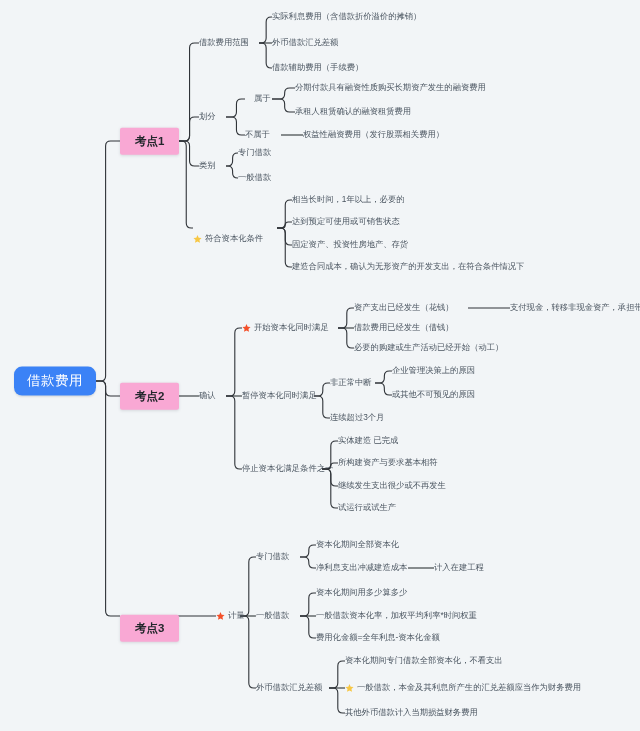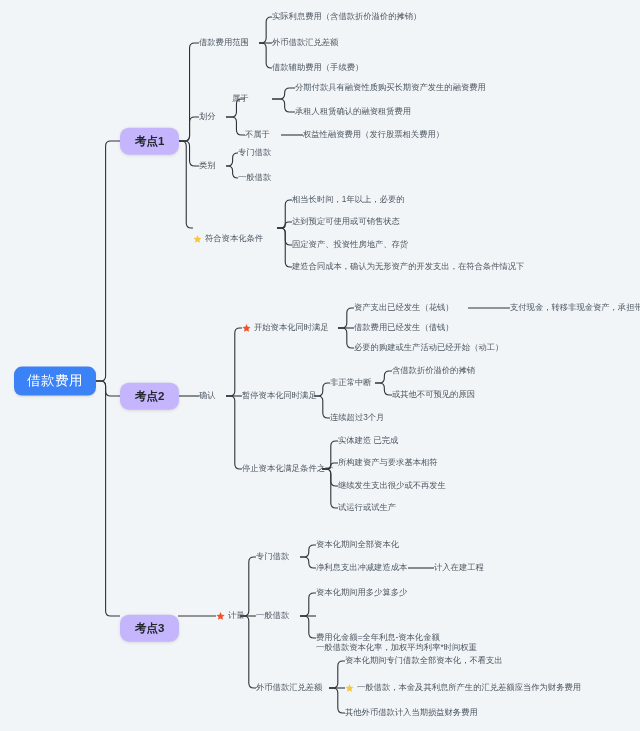--- a/index.html
+++ b/index.html
@@ -30,23 +30,23 @@
     color:#ffffff;
     border-radius:8px;
     padding:7px 13px;
     font-size:13.5px;
     font-weight:500;
     letter-spacing:.5px;
     box-shadow:0 1px 2px rgba(0,0,0,.10);
   }
   
   .n-l1{
-    background:#c4b5fd;
+    background:#f9a8d4;
     color:#23272c;
-    border-radius:9px;
+    border-radius:2px;
     padding:7px 15px;
     font-size:11.5px;
     font-weight:700;
     box-shadow:0 1px 3px rgba(40,50,60,.13);
   }
   
   .n-txt{
     color:#4a5560;
     font-size:8.3px;
     font-weight:400;
@@ -149,21 +149,21 @@
       </div>
       <div class="node n-txt" style="left: 272px; top: 43px;">
         <span class="lbl">外币借款汇兑差额</span>
       </div>
       <div class="node n-txt" style="left: 272px; top: 68px;">
         <span class="lbl">借款辅助费用（手续费）</span>
       </div>
       <div class="node n-txt" style="left: 199px; top: 117px;">
         <span class="lbl">划分</span>
       </div>
-      <div class="node n-txt" style="left: 232px; top: 99px;">
+      <div class="node n-txt" style="left: 254px; top: 99px;">
         <span class="lbl">属于</span>
       </div>
       <div class="node n-txt" style="left: 295px; top: 88px;">
         <span class="lbl">分期付款具有融资性质购买长期资产发生的融资费用</span>
       </div>
       <div class="node n-txt" style="left: 295px; top: 112px;">
         <span class="lbl">承租人租赁确认的融资租赁费用</span>
       </div>
       <div class="node n-txt" style="left: 245px; top: 135px;">
         <span class="lbl">不属于</span>
@@ -223,21 +223,21 @@
       <div class="node n-txt" style="left: 354px; top: 348px;">
         <span class="lbl">必要的购建或生产活动已经开始（动工）</span>
       </div>
       <div class="node n-txt" style="left: 242px; top: 396px;">
         <span class="lbl">暂停资本化同时满足</span>
       </div>
       <div class="node n-txt" style="left: 330px; top: 383px;">
         <span class="lbl">非正常中断</span>
       </div>
       <div class="node n-txt" style="left: 392px; top: 371px;">
-        <span class="lbl">含借款折价溢价的摊销</span>
+        <span class="lbl">企业管理决策上的原因</span>
       </div>
       <div class="node n-txt" style="left: 392px; top: 395px;">
         <span class="lbl">或其他不可预见的原因</span>
       </div>
       <div class="node n-txt" style="left: 330px; top: 418px;">
         <span class="lbl">连续超过3个月</span>
       </div>
       <div class="node n-txt" style="left: 242px; top: 469px;">
         <span class="lbl">停止资本化满足条件之一</span>
       </div>
@@ -272,21 +272,21 @@
       </div>
       <div class="node n-txt" style="left: 434px; top: 568px; text-align: center;">
         <span class="lbl">计入在建工程</span>
       </div>
       <div class="node n-txt" style="left: 256px; top: 616px;">
         <span class="lbl">一般借款</span>
       </div>
       <div class="node n-txt" style="left: 316px; top: 593px;">
         <span class="lbl">资本化期间用多少算多少</span>
       </div>
-      <div class="node n-txt" style="left: 316px; top: 648px; text-align: right;">
+      <div class="node n-txt" style="left: 316px; top: 616px; text-align: right;">
         <span class="lbl">一般借款资本化率，加权平均利率*时间权重</span>
       </div>
       <div class="node n-txt" style="left: 316px; top: 638px;">
         <span class="lbl">费用化金额=全年利息-资本化金额</span>
       </div>
       <div class="node n-txt" style="left: 256px; top: 688px;">
         <span class="lbl">外币借款汇兑差额</span>
       </div>
       <div class="node n-txt" style="left: 345px; top: 661px;">
         <span class="lbl">资本化期间专门借款全部资本化，不看支出</span>

